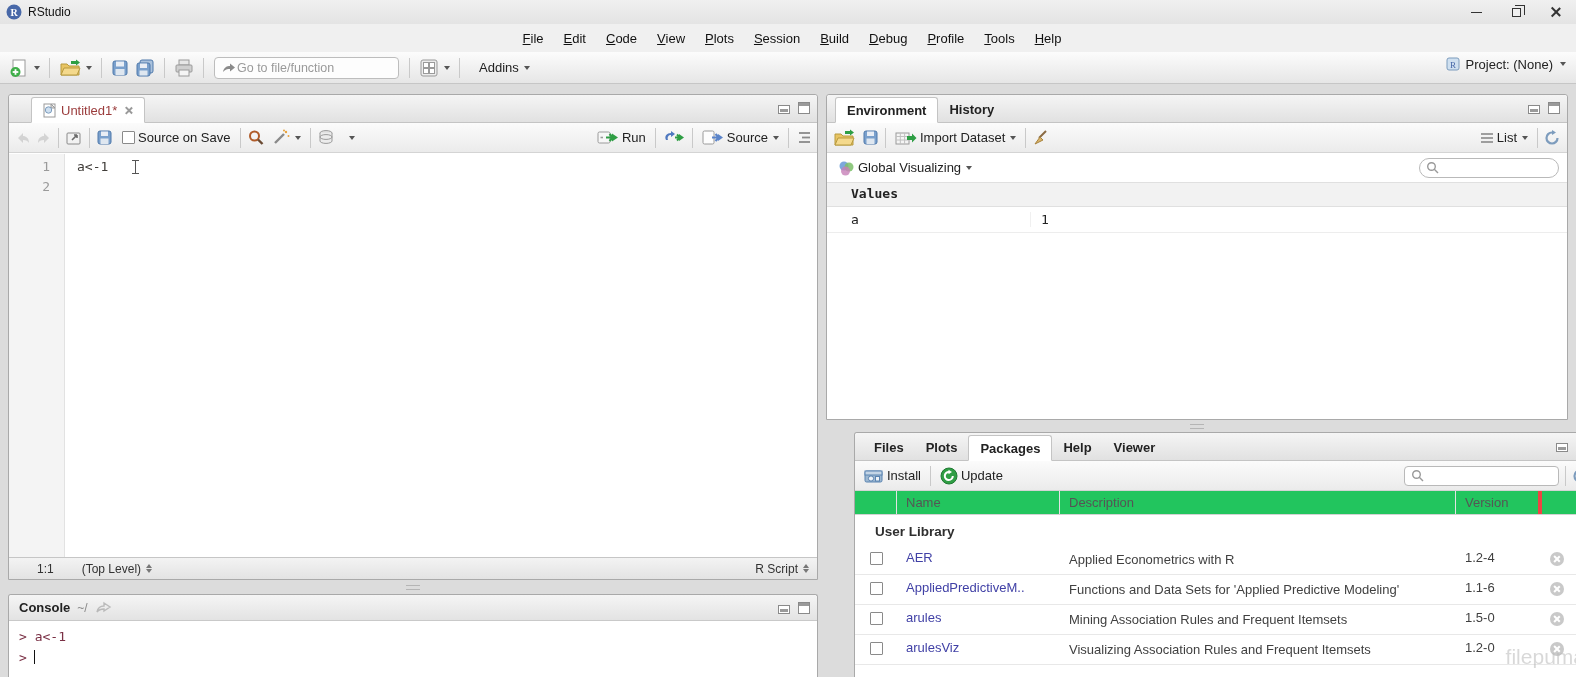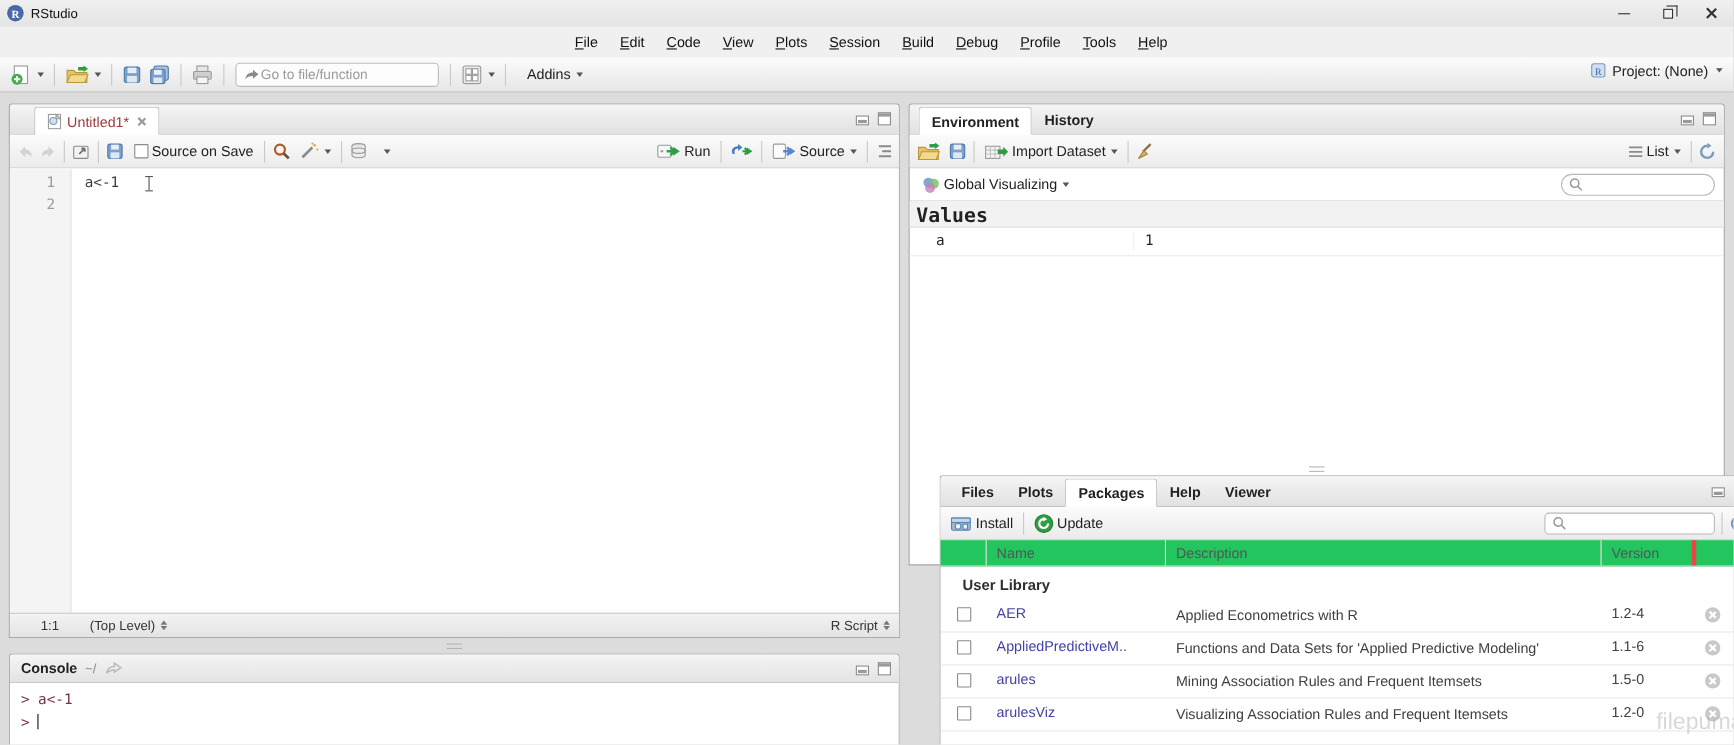--- a/index.html
+++ b/index.html
@@ -66,23 +66,23 @@
 
   
   #console-pane { left:8px; top:594px; width:810px; height:83px; border-bottom:none; }
   #console-header { height:26px; background:linear-gradient(#f5f5f5,#e3e3e3); border-bottom:1px solid #c9c9c9; display:flex; align-items:center; padding:0 10px; gap:7px; position:relative; border-radius:3px 3px 0 0;}
   #console-title { font-weight:bold; }
   #console-path { color:#8a8a8a; font-size:12px; }
   #console-body { padding:5px 0 0 10px; line-height:21px; font-size:13px; color:#7a3045; }
   #console-cursor { display:inline-block; width:1.5px; height:14px; background:#111; vertical-align:-2px; margin-left:7px; }
 
   
-  #env-pane { left:826px; top:94px; width:742px; height:420px; }
+  #env-pane { left:826px; top:94px; width:742px; height:326px; }
   #env-row2 { height:30px; border-bottom:1px solid #e0e0e0; display:flex; align-items:center; padding:0 8px; position:relative; }
-  #env-values-hdr { height:24px; background:#f2f2f2; border-bottom:1px solid #e0e0e0; font-weight:bold; padding:3px 0 0 6px; font-size:18px; }
+  #env-values-hdr { height:24px; background:#f2f2f2; border-bottom:1px solid #e0e0e0; font-weight:bold; padding:3px 0 0 24px; font-size:13px; }
   .env-datarow { height:26px; display:flex; border-bottom:1px solid #ededed; font-size:13px; align-items:center; }
   .env-name { width:204px; padding-left:24px; border-right:1px solid #f0f0f0; }
   .env-val { padding-left:10px; }
 
   
   #files-pane { left:854px; top:432px; width:742px; height:245px; border-bottom:none; }
   #pkg-header { height:24px; background:#22c55e; border-bottom:1px solid #d2d2d2; display:flex; align-items:center; color:#555; }
   #pkg-header .h-check { width:42px; border-right:1px solid #e3e3e3; height:100%; }
   #pkg-header .h-name { width:163px; padding-left:9px; border-right:1px solid #e3e3e3; height:100%; display:flex; align-items:center;}
   #pkg-header .h-desc { width:396px; padding-left:9px; border-right:1px solid #e3e3e3; height:100%; display:flex; align-items:center;}

